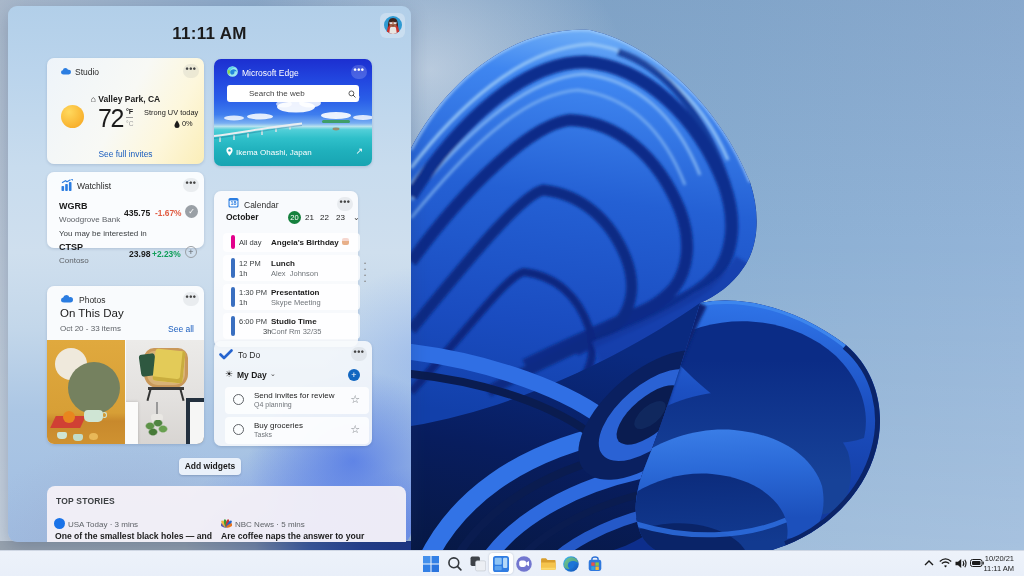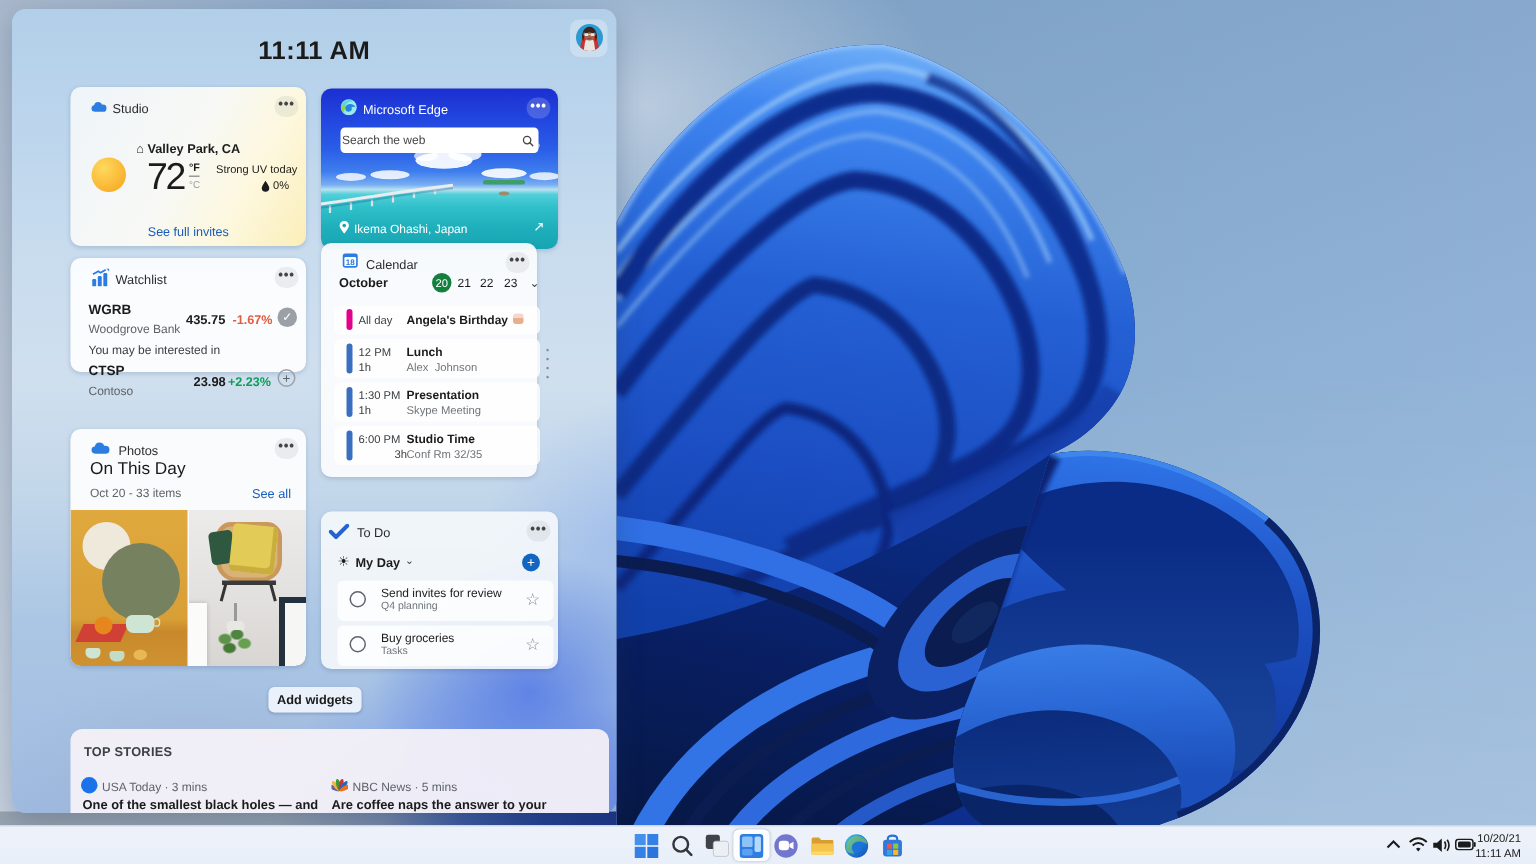--- a/index.html
+++ b/index.html
@@ -34,21 +34,21 @@
 .dots:after{ content:"\2022\2022\2022"; }
 
 #weather { left:47px; top:58px; width:157px; height:106px;
  background:linear-gradient(120deg,#eef4fa 0%,#f8f9f5 48%,#fdf7dc 74%,#fbeeb8 100%); }
 
 #edgew { left:214px; top:59px; width:158px; height:107px; overflow:hidden;
  background:linear-gradient(180deg,#1c2fd0 0%,#2247e0 20%,#2a5ee8 38%,#3f7eee 52%,#78aef2 60%,#b8e2ee 63%,#52cfd8 66%,#2fc0ca 74%,#1fb0bc 86%,#18a4b2 100%); }
 
 #watch { left:47px; top:172px; width:157px; height:76px; background:rgba(252,253,254,.95);}
 
-#cal { left:214px; top:162px; width:144px; height:156px; background:rgba(250,251,253,.95);}
+#cal { left:214px; top:191px; width:144px; height:156px; background:rgba(250,251,253,.95);}
 
 #photos { left:47px; top:286px; width:157px; height:158px; overflow:hidden; background:rgba(252,253,254,.95);}
 
 #todo { left:214px; top:341px; width:158px; height:105px; background:rgba(247,249,252,.88);}
 #addw { position:absolute; left:179px; top:458px; width:62px; height:17px; border-radius:4px;
   background:rgba(240,245,252,.92); font-size:8.5px; font-weight:bold; color:#1b1b1b; text-align:center; line-height:17px;
   box-shadow:0 1px 2px rgba(40,60,100,.25);}
 #stories { left:47px; top:486px; width:359px; height:56px; border-radius:8px 8px 0 0;
   background:rgba(246,242,247,.93); box-shadow:none; }
 .t-sm { position:absolute; font-size:8px; color:#5f6368; }
@@ -253,21 +253,21 @@
       <ellipse cx="122" cy="70" rx="3.5" ry="1.4" fill="#9a8d6e"></ellipse>
     </svg>
     <svg style="position:absolute;left:13px;top:7px;" width="11" height="11" viewBox="0 0 15 15">
       <circle cx="7.5" cy="7.5" r="7.3" fill="#9be8ef"></circle>
       <path d="M1 10 A 7.3 7.3 0 0 1 3 2.5 Q 7 -0.5 11.5 2 Q 8 1.8 5.8 4.2 Q 4 6.2 4.6 9 Z" fill="#5ad6e8"></path>
       <path d="M0.6 6 Q 0.2 10.5 3.4 13 Q 2.6 10 4.4 8.2 Q 3.4 6.6 3.8 5 Z" fill="#8fd44a"></path>
       <path d="M4.6 6.8 Q 6.2 4.4 9.4 4.6 Q 12.6 5 13.6 7.6 Q 12 6.8 10 7.4 Q 10.8 10 8.8 11.2 Q 6.4 12.4 4.8 10.4 Q 4 8.6 4.6 6.8 Z" fill="#2388dd"></path>
     </svg>
     <div class="hdr" style="left:28px;color:#fff;">Microsoft Edge</div>
     <div class="dots" style="background:rgba(255,255,255,.18);color:#fff;"></div>
-    <div style="position:absolute;left:13px;top:26px;width:132px;height:17px;border-radius:3px;background:#fff;font-size:8px;color:#444;line-height:17px;padding-left:1px;">Search the web</div>
+    <div style="position:absolute;left:13px;top:26px;width:132px;height:17px;border-radius:3px;background:#fff;font-size:8px;color:#444;line-height:17px;padding-left:22px;">Search the web</div>
     <svg style="position:absolute;left:134px;top:31px;" width="8" height="8" viewBox="0 0 15 15">
         <circle cx="6.4" cy="6.4" r="4.6" fill="none" stroke="#444" stroke-width="1.6"></circle>
         <path d="M9.8 9.8 L13.5 13.5" stroke="#444" stroke-width="1.7" stroke-linecap="round"></path>
       </svg>
     <svg style="position:absolute;left:12px;top:88px;" width="7" height="9" viewBox="0 0 7 9">
         <path d="M3.5 0.3 A3.1 3.1 0 0 1 6.6 3.4 C6.6 5.4 3.5 8.7 3.5 8.7 C3.5 8.7 0.4 5.4 0.4 3.4 A3.1 3.1 0 0 1 3.5 0.3 Z" fill="#fff"></path>
         <circle cx="3.5" cy="3.4" r="1.2" fill="#18a4b2"></circle>
       </svg>
     <div class="t-sm" style="left:22px;top:89px;color:#fff;">Ikema Ohashi, Japan</div>
     <div style="position:absolute;right:9px;top:87px;font-size:9px;color:#fff;">↗</div>

